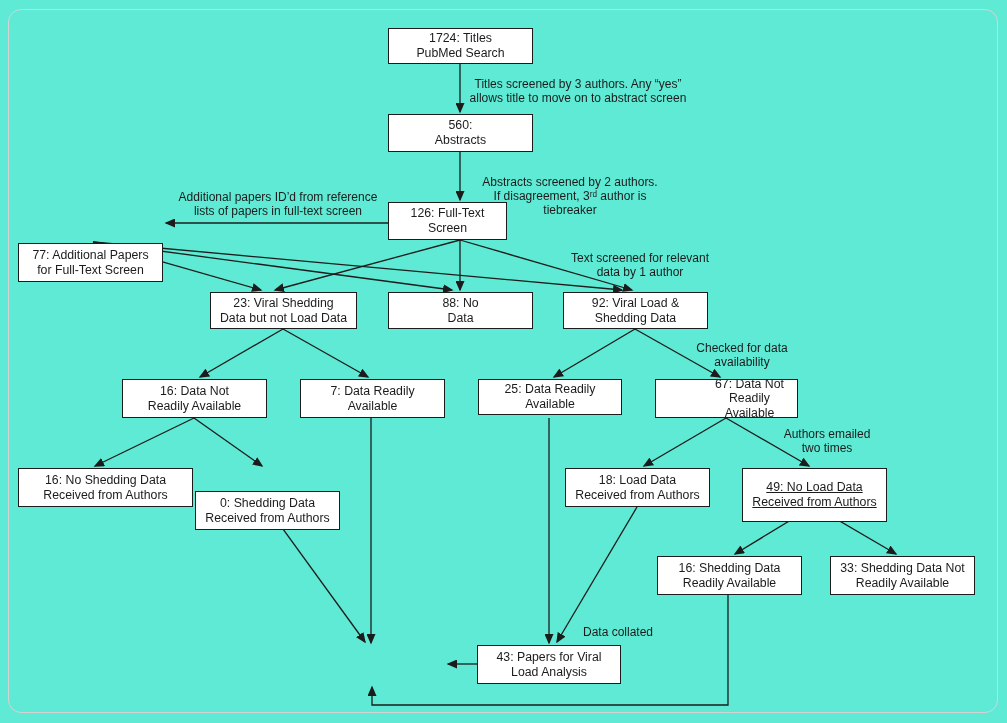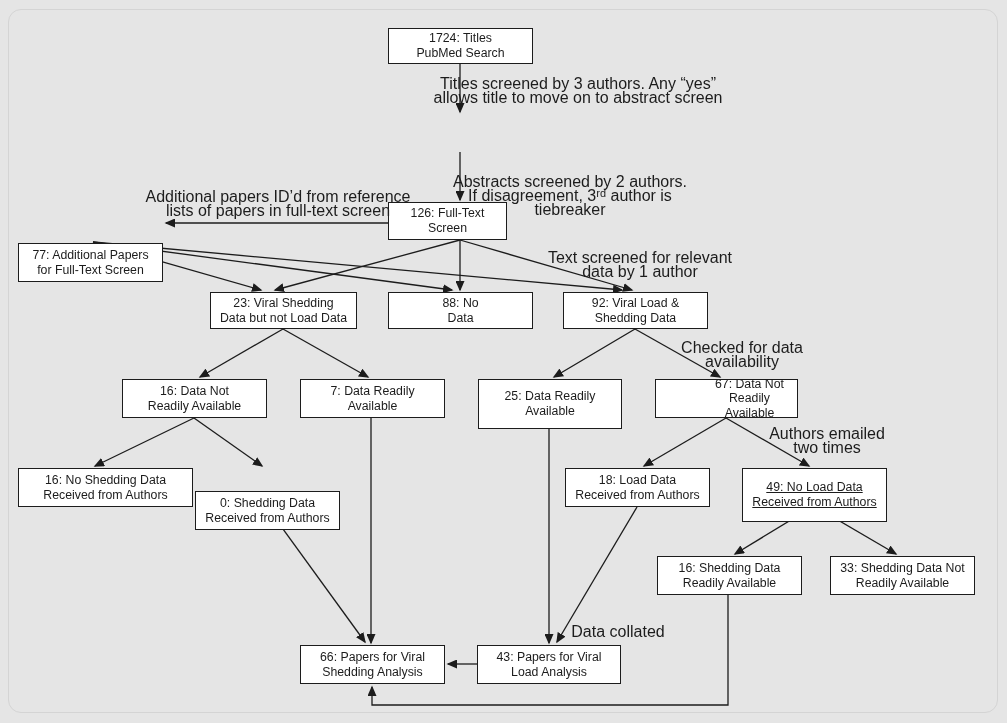--- a/index.html
+++ b/index.html
@@ -1,20 +1,20 @@
 <!DOCTYPE html>
 <html><head>
 <meta charset="utf-8">
 <style>
   html, body { margin: 0; padding: 0; background: #ffffff; }
   #stage {
     position: relative;
     width: 1007px;
     height: 723px;
-    background: #e5e5e5;
+    background: #5eead4;
     font-family: "Liberation Sans", "DejaVu Sans", sans-serif;
     color: #1c1c1c;
     overflow: hidden;
   }
   #frame {
     position: absolute;
     left: 8px; top: 9px;
     width: 988px; height: 702px;
     border: 1.5px solid #d4d4d4;
     border-radius: 13px;
@@ -37,21 +37,21 @@
     white-space: pre-line;
     font-size: 12.3px;
     line-height: 14.6px;
     padding: 1px 2px;
   }
   .annotation {
     position: absolute;
     transform: translateX(-50%);
     text-align: center;
     white-space: pre-line;
-    font-size: 16px;
+    font-size: 12px;
     line-height: 14.2px;
   }
 </style>
 </head>
 <body>
 
 <div id="stage">
 
   <div id="frame"></div>
 
@@ -83,52 +83,52 @@
     <line x1="371" y1="418" x2="371" y2="643" marker-end="url(#arrow)"></line>
     <line x1="267" y1="507" x2="365" y2="642" marker-end="url(#arrow)"></line>
     <line x1="549" y1="418" x2="549" y2="643" marker-end="url(#arrow)"></line>
     <line x1="637" y1="507" x2="557" y2="642" marker-end="url(#arrow)"></line>
     <line x1="477" y1="664" x2="448" y2="664" marker-end="url(#arrow)"></line>
     <path d="M728,595 V705 H372 V687" marker-end="url(#arrow)"></path>
   </svg>
 
   <div class="node" style="left:388px; top:28px; width:145px; height:36px;">1724: Titles
 PubMed Search</div>
+  <div class="node" style="left:388px; top:114px; width:145px; height:38px;">560:
+Abstracts</div>
   <div class="node" style="left:388px; top:202px; width:119px; height:38px;">126: Full-Text
 Screen</div>
   <div class="node" style="left:18px; top:203px; width:145px; height:39px;margin-top:40px;">77: Additional Papers
 for Full-Text Screen</div>
   <div class="node" style="left:210px; top:292px; width:147px; height:37px;">23: Viral Shedding
 Data but not Load Data</div>
   <div class="node" style="left:388px; top:292px; width:145px; height:37px;">88: No
 Data</div>
   <div class="node" style="left:563px; top:292px; width:145px; height:37px;">92: Viral Load &amp;
 Shedding Data</div>
   <div class="node" style="left:122px; top:379px; width:145px; height:39px;">16: Data Not
 Readily Available</div>
   <div class="node" style="left:300px; top:379px; width:145px; height:39px;">7: Data Readily
 Available</div>
-  <div class="node" style="left:478px; top:379px; width:144px; height:50px;">25: Data Readily
+  <div class="node" style="left:478px; top:379px; width:144px; height:36px;">25: Data Readily
 Available</div>
   <div class="node" style="left:655px; top:379px; width:143px; height:39px;padding-left:48px;">67: Data Not
 Readily Available</div>
   <div class="node" style="left:18px; top:468px; width:175px; height:39px;">16: No Shedding Data
 Received from Authors</div>
   <div class="node" style="left:195px; top:468px; width:145px; height:39px;margin-top:23px;">0: Shedding Data
 Received from Authors</div>
   <div class="node" style="left:565px; top:468px; width:145px; height:39px;">18: Load Data
 Received from Authors</div>
   <div class="node" style="left:742px; top:468px; width:145px; height:54px;text-decoration:underline;">49: No Load Data
 Received from Authors</div>
   <div class="node" style="left:657px; top:556px; width:145px; height:39px;">16: Shedding Data
 Readily Available</div>
   <div class="node" style="left:830px; top:556px; width:145px; height:39px;">33: Shedding Data Not
 Readily Available</div>
-  <div class="node" style="left:300px; top:645px; width:145px; height:39px;">66: Papers for Viral
-Shedding Analysis</div>
   <div class="node" style="left:477px; top:645px; width:144px; height:39px;">43: Papers for Viral
 Load Analysis</div>
 
   <div class="annotation" style="left:578px; top:77px;">Titles screened by 3 authors. Any “yes”
 allows title to move on to abstract screen</div>
   <div class="annotation" style="left:570px; top:162px;margin-top:13px;">Abstracts screened by 2 authors.
 If disagreement, 3ʳᵈ author is
 tiebreaker</div>
   <div class="annotation" style="left:278px; top:190px;">Additional papers ID’d from reference
 lists of papers in full-text screen</div>

